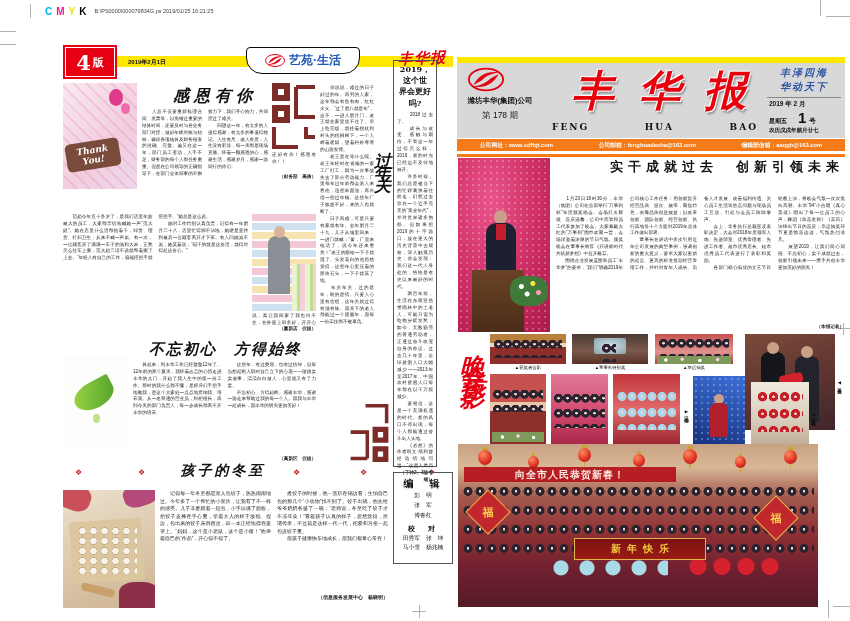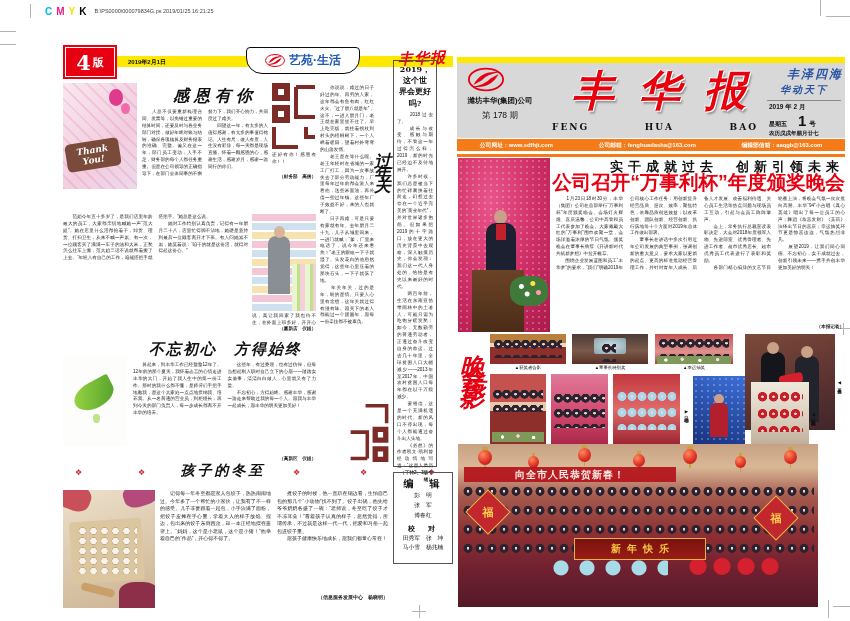--- a/index.html
+++ b/index.html
@@ -203,21 +203,21 @@
   </div>
   <div class="a" style="left:458px;top:96px;width:84px;text-align:center;font-size:7.5px;font-weight:bold">潍坊丰华(集团)公司</div>
   <div class="a" style="left:468px;top:110px;width:64px;text-align:center;font-size:8.5px;font-weight:normal">第 178 期</div>
   <div class="a st it" style="left:548px;top:63px;width:214px;text-align:center;font-size:42px;letter-spacing:24px;color:#e8000d;text-indent:24px;white-space:nowrap;text-shadow:1px 1px 0 #fff,-1px -1px 0 #fff,2px 3px 2px rgba(0,0,0,.3)">丰华报</div>
   <div class="a st" style="left:552px;top:122px;width:206px;display:flex;justify-content:space-between;font-size:9px;letter-spacing:2px">
     <span>FENG</span>
     <span>HUA</span>
     <span>BAO</span>
   </div>
   <div class="a" style="left:765px;top:66px;width:78px;height:70px">
-    <div class="st it" style="font-size:12px;color:#2b54a3;text-align:right;letter-spacing:2px">丰泽四海</div>
+    <div class="st it" style="font-size:10px;color:#2b54a3;text-align:center;letter-spacing:2px">丰泽四海</div>
     <div class="st it" style="font-size:10px;color:#2b54a3;text-align:center;letter-spacing:2px">华动天下</div>
     <div style="border-top:1px solid #888;margin:3px 2px 2px"></div>
     <div style="font-size:6.5px;font-weight:bold;padding-left:4px">2019 年 2 月</div>
     <div style="display:flex;align-items:baseline;padding-left:4px;gap:3px">
       <span style="font-size:6px;font-weight:bold">星期五</span>
       <span style="font-size:15px;font-weight:bold;margin-left:8px">1</span>
       <span style="font-size:6.5px;font-weight:bold">号</span>
     </div>
     <div style="font-size:5.5px;font-weight:bold;padding-left:4px;margin-top:1px">农历戊戌年腊月廿七</div>
   </div>
@@ -230,21 +230,20 @@
 
   <div class="a ph" style="left:458px;top:158px;width:92px;height:174px;background:radial-gradient(120% 120% at 35% 25%,#e8558a 0%,#d13068 40%,#b21d4f 75%,#8f1540 100%)">
     <div class="a sparkle" style="left:0;top:0;width:92px;height:174px"></div>
     <div class="a" style="left:36px;top:52px;width:13px;height:14px;border-radius:50%;background:#caa08a"></div>
     <div class="a" style="left:28px;top:65px;width:30px;height:52px;background:#1d2030;border-radius:10px 10px 0 0"></div>
     <div class="a" style="left:38px;top:66px;width:10px;height:16px;background:#c3202d"></div>
     <div class="a" style="left:14px;top:112px;width:52px;height:62px;background:linear-gradient(180deg,#6b4326,#4a2c18)"></div>
     <div class="a" style="left:52px;top:118px;width:38px;height:30px;border-radius:40%;background:radial-gradient(circle at 30% 35%,#fff 2px,transparent 3px),radial-gradient(circle at 60% 25%,#ffe24a 2px,transparent 3px),radial-gradient(circle at 45% 60%,#fff 2px,transparent 3px),radial-gradient(circle at 75% 55%,#ff9ab0 2px,transparent 3px),#3f7a3a"></div>
   </div>
   <div class="a st" style="left:556px;top:158px;width:288px;text-align:right;font-size:13px;letter-spacing:5px">实干成就过去　创新引领未来</div>
-  <div class="a" style="left:552px;top:169px;width:293px;text-align:center;font-size:19.5px;font-weight:900;color:#e60012;white-space:nowrap">公司召开“万事利杯”年度颁奖晚会</div>
   <div class="a bt c4" style="left:556px;top:196px;width:289px;height:134px">　　1月23日18时30分，丰华（集团）公司在总部举行“万事利杯”年度颁奖晚会。会场灯火辉煌、喜庆温馨，公司中高管和员工代表参加了晚会。大家佩戴大红的“万事利”围巾欢聚一堂，会场洋溢着浓厚的节日气氛。颁奖晚会在董事长致辞《开讲新时代　共筑新梦想》中拉开帷幕。
 　　围绕企业发展蓝图和员工“丰华梦”的要求，“我们”明确2019年公司核心工作任务：用创新提升经营品质、层次、效率，聚焦特色，依靠品质创造效益；以改革创新、团队创新、经营创新、执行落地等十个方面对2019年总体工作做出部署。
 　　董事长在讲话中多次引用近年公司发展的典型事例，强调创新的重大意义，要求大家以更新的起点、更高的标准推动经营管理工作，并针对青年人成长、后备人才发展、改善福利待遇、关心员工生活等热点问题与现场员工互动，引起与会员工阵阵掌声。
 　　会上，常务执行总裁宣读表彰决定，大会对2018年度领军人物、先进部室、优秀管理者、先进工作者、超市优秀店长、超市优秀员工代表进行了表彰和奖励。
 　　各部门精心编排的文艺节目轮番上演，将晚会气氛一次次推向高潮。丰华“94”小合唱《真心英雄》唱出了每一位员工的心声；舞蹈《恭喜发财》《茉莉》演绎出节日的喜庆；幸运抽奖环节更是惊喜连连，气氛热烈非凡。
 　　展望2019，让我们同心同德、不忘初心，实干成就过去，创新引领未来——携手共创丰华更加美好的明天！</div>
   <div class="a bt by" style="left:788px;top:324px;width:56px">（本报记者）</div>
 
   <div class="a st it v red" style="left:456px;top:336px;height:146px;font-size:24px;letter-spacing:10px">晚会掠影</div>
 

